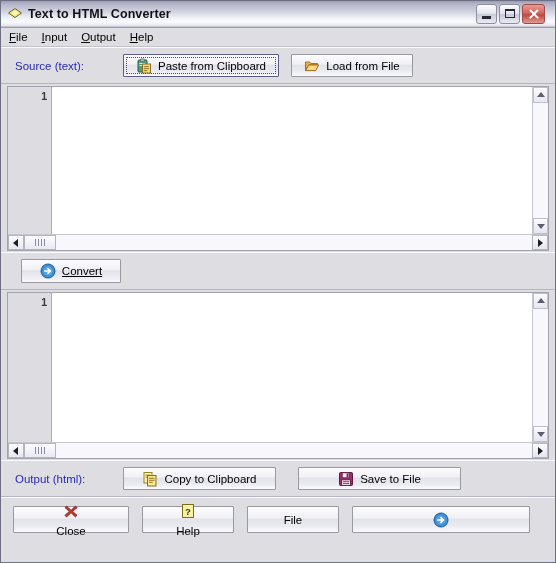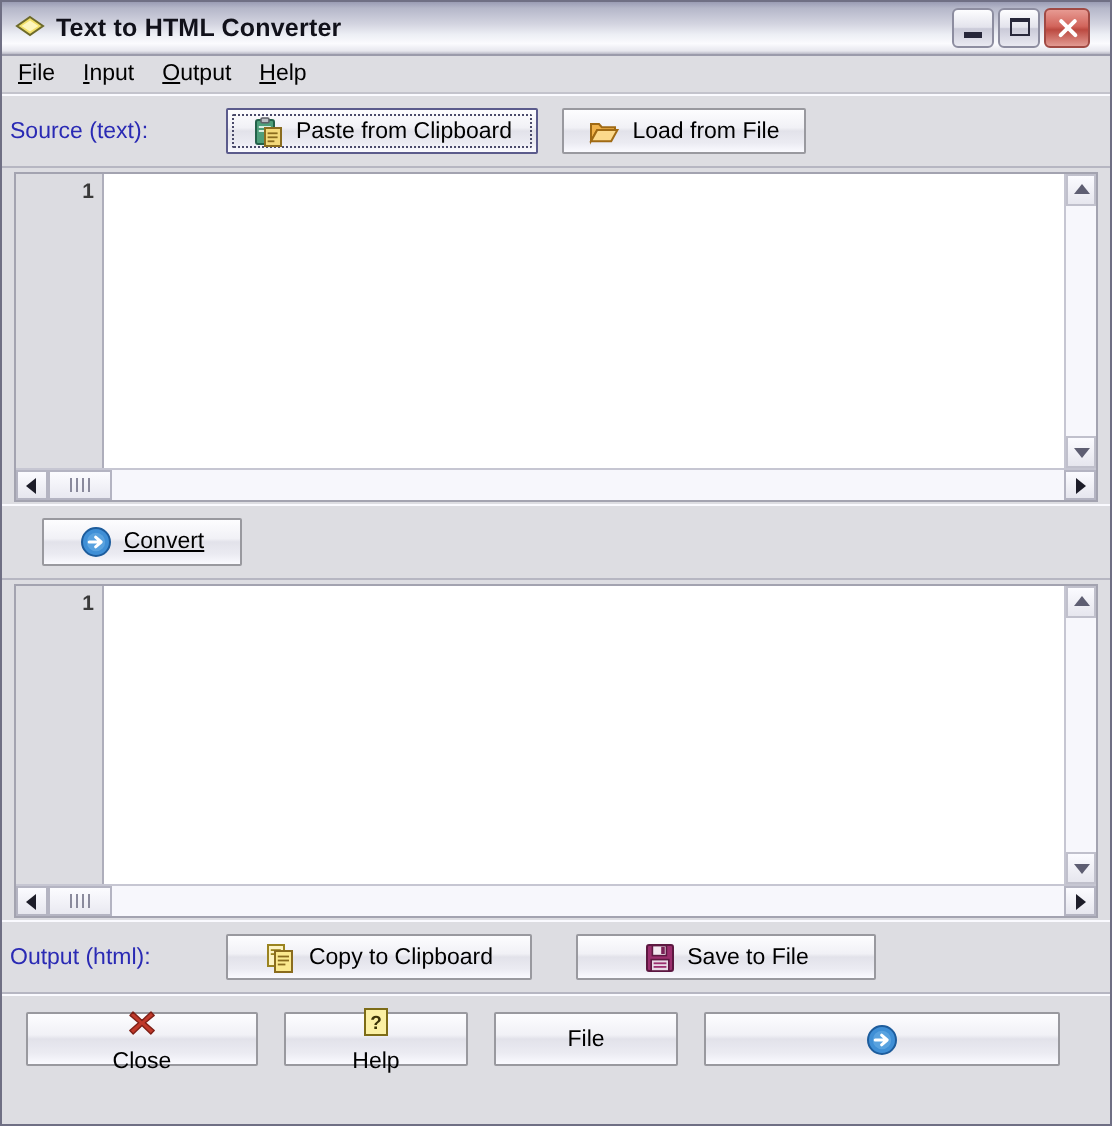--- a/index.html
+++ b/index.html
@@ -105,21 +105,21 @@
     background: #dddde2;
     border-top: 1px solid #fafaff;
     border-bottom: 1px solid #b6b6c2;
     box-sizing: border-box;
   }
 
   
   .iobar {
     height: 37px; flex: 0 0 37px;
     display: flex; align-items: center;
-    padding-left: 4px;
+    padding-left: 14px;
     box-sizing: border-box;
   }
   .io-label {
     color: #2a2ab4;
     font-size: 11.5px;
     width: 108px;
     flex: 0 0 108px;
   }
 
   
@@ -408,21 +408,21 @@
           <rect x="3.4" y="3.6" width="5" height=".9" fill="#9a8320"></rect>
           <rect x="3.4" y="5.6" width="5" height=".9" fill="#9a8320"></rect>
           <rect x="5.5" y="4.5" width="8.5" height="10.5" fill="#fbe98e" stroke="#8a6c1e" stroke-width="1"></rect>
           <rect x="6.9" y="6.8" width="5.6" height=".9" fill="#8a6c1e"></rect>
           <rect x="6.9" y="8.8" width="5.6" height=".9" fill="#8a6c1e"></rect>
           <rect x="6.9" y="10.8" width="3.8" height=".9" fill="#8a6c1e"></rect>
         </svg>
       </span>
       <span>Copy to Clipboard</span>
     </div>
-    <div class="xpbtn" style="width:150px; margin-left:22px;">
+    <div class="xpbtn" style="width:163px; margin-left:22px;">
       <span class="btn-ico">
         <svg width="16" height="16" viewBox="0 0 16 16">
           <rect x="1.5" y="1.5" width="13" height="13" rx="1" fill="#9b2f6e" stroke="#5d1841" stroke-width="1"></rect>
           <rect x="4.2" y="1.8" width="7" height="5" fill="#f2e6ef" stroke="#5d1841" stroke-width=".8"></rect>
           <rect x="8.6" y="2.4" width="1.8" height="3.6" fill="#7a2257"></rect>
           <rect x="3.6" y="8.8" width="8.8" height="5.7" fill="#e8dbe5" stroke="#5d1841" stroke-width=".8"></rect>
           <rect x="4.8" y="10.2" width="6.4" height=".9" fill="#9b2f6e"></rect>
           <rect x="4.8" y="12" width="6.4" height=".9" fill="#9b2f6e"></rect>
         </svg>
       </span>

